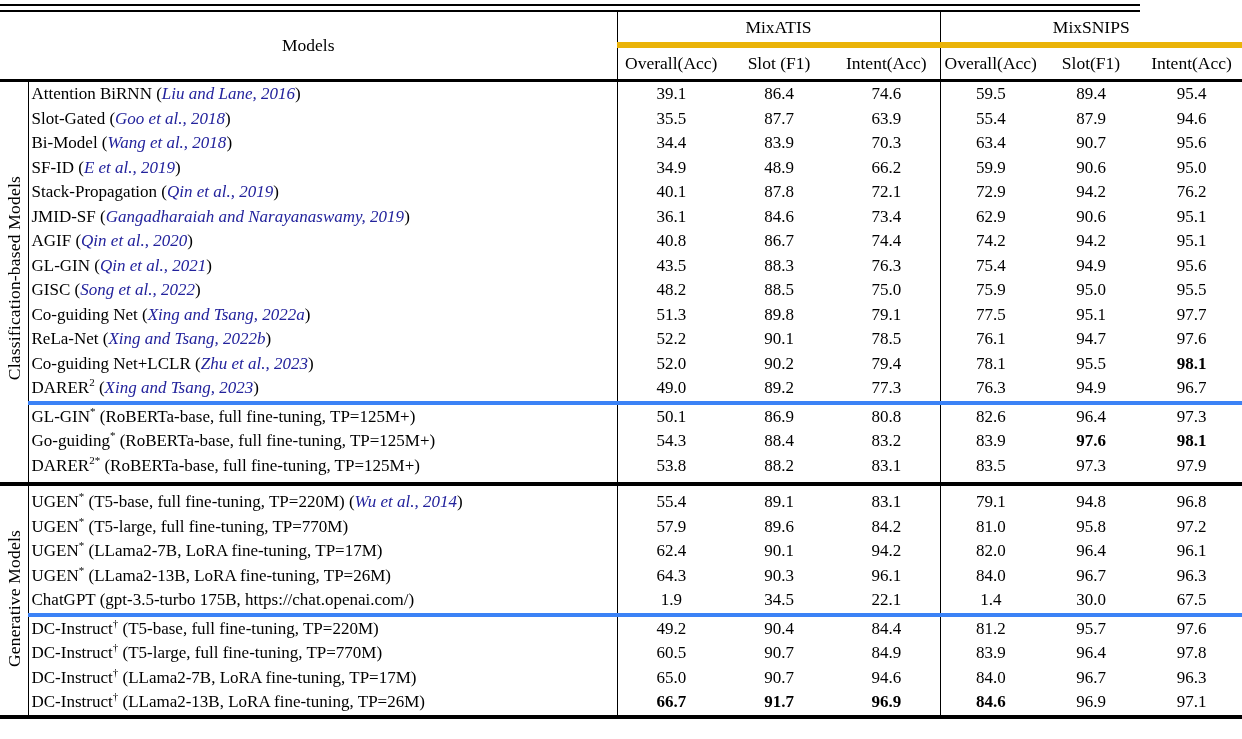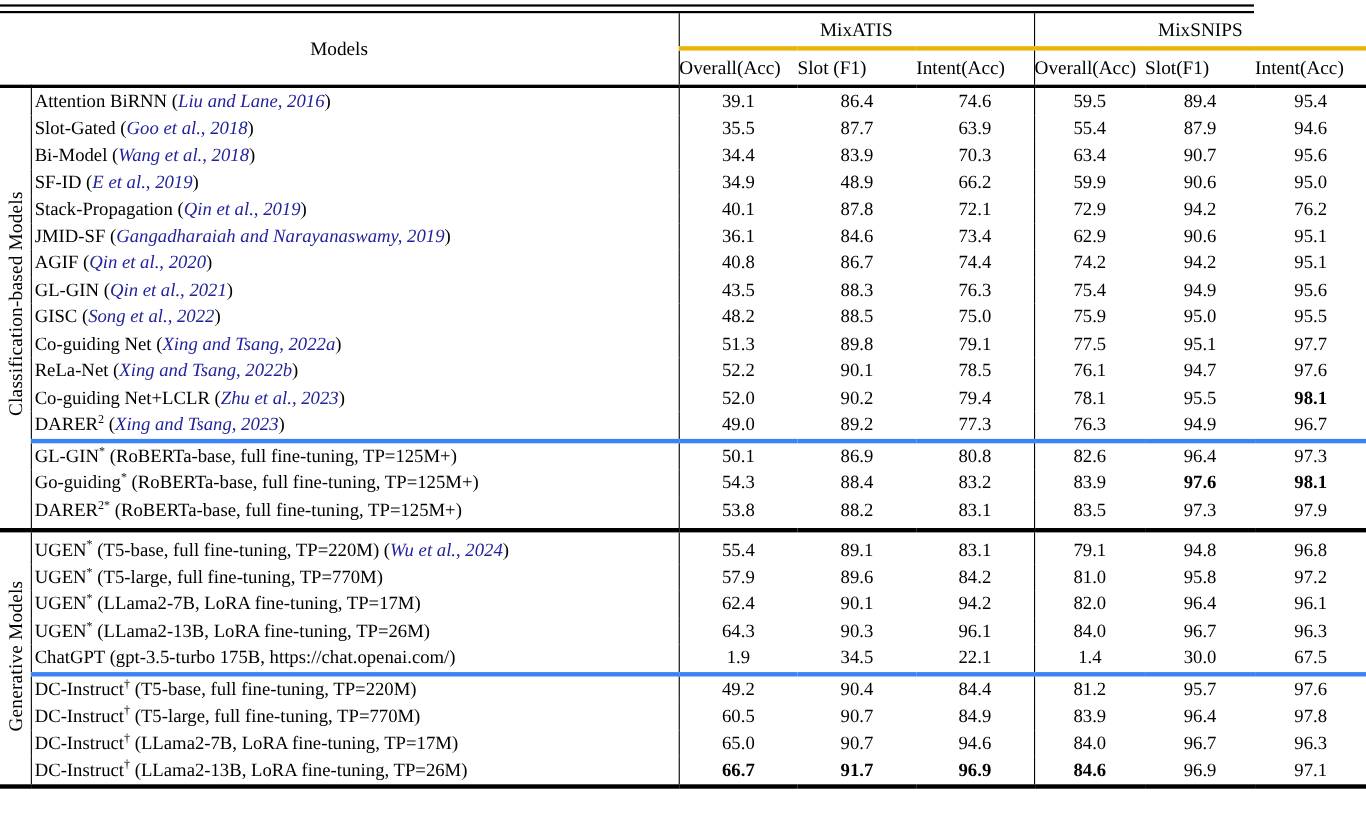--- a/index.html
+++ b/index.html
@@ -29,26 +29,26 @@
     padding: 0;
   }
   th.models-head {
     border-bottom: 3px solid #000;
     border-right: 1px solid #000;
     text-align: center;
     vertical-align: middle;
     height: 61px;
   }
   tr.grp-row th { height: 30px; }
-  th.group-head { border-bottom: 4px solid #eab308; text-align: center; }
+  th.group-head { border-bottom: 6px solid #eab308; text-align: center; }
   th.group-head.g1 { border-right: 1px solid #000; }
   tr.sub-head th {
     height: 31px;
     border-bottom: 3px solid #000;
-    text-align: left;
+    text-align: center;
     white-space: nowrap;
   }
   tr.sub-head th.br { border-right: 1px solid #000; }
   
   tbody td, tbody th {
     font-size: 17px;
     line-height: 24.5px;
     padding: 0;
     vertical-align: middle;
   }
@@ -262,21 +262,21 @@
           <td class="model"><span>DARER</span><span class="sup">2*</span><span> (RoBERTa-base, full fine-tuning, TP=125M+)</span></td>
           <td class="num">53.8</td>
           <td class="num">88.2</td>
           <td class="num br">83.1</td>
           <td class="num">83.5</td>
           <td class="num">97.3</td>
           <td class="num">97.9</td>
         </tr>
         <tr class="section-start">
           <th class="rot rot-last" rowspan="9"><span class="rot-inner">Generative Models</span></th>
-          <td class="model"><span>UGEN</span><span class="sup">*</span><span> (T5-base, full fine-tuning, TP=220M) (</span><span class="cite">Wu et al., 2024</span><span>)</span></td>
+          <td class="model"><span>UGEN</span><span class="sup">*</span><span> (T5-base, full fine-tuning, TP=220M) (</span><span class="cite">Wu et al., 2014</span><span>)</span></td>
           <td class="num">55.4</td>
           <td class="num">89.1</td>
           <td class="num br">83.1</td>
           <td class="num">79.1</td>
           <td class="num">94.8</td>
           <td class="num">96.8</td>
         </tr>
         <tr>
           <td class="model"><span>UGEN</span><span class="sup">*</span><span> (T5-large, full fine-tuning, TP=770M)</span></td>
           <td class="num">57.9</td>

